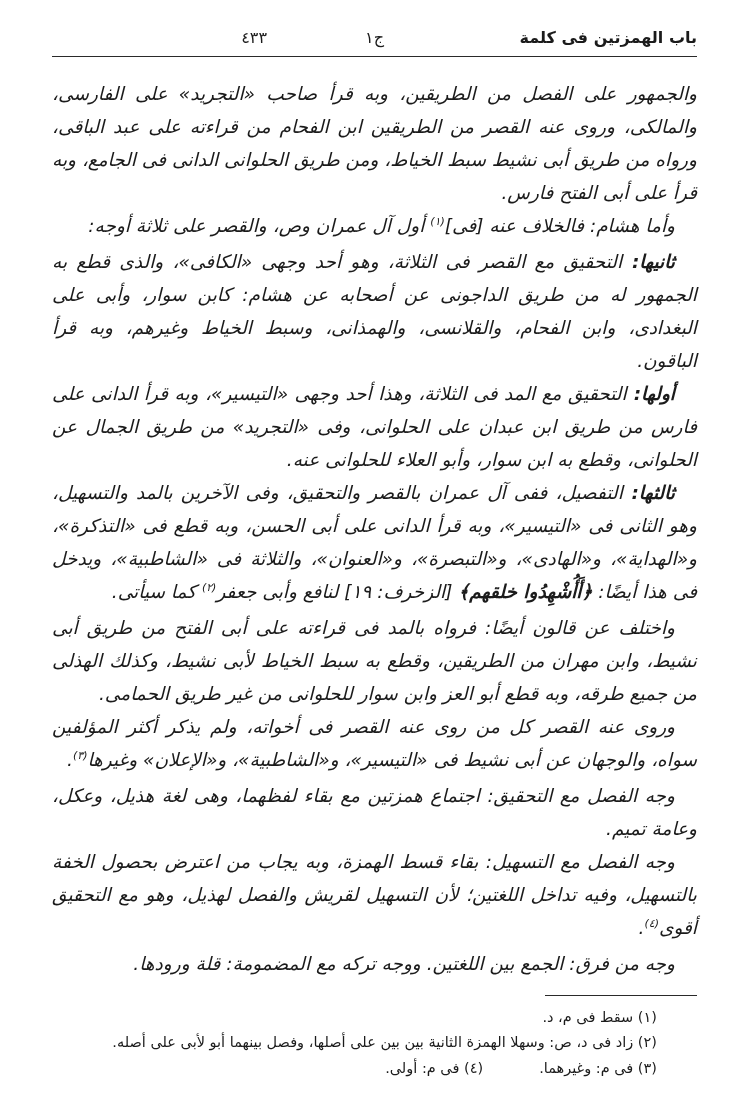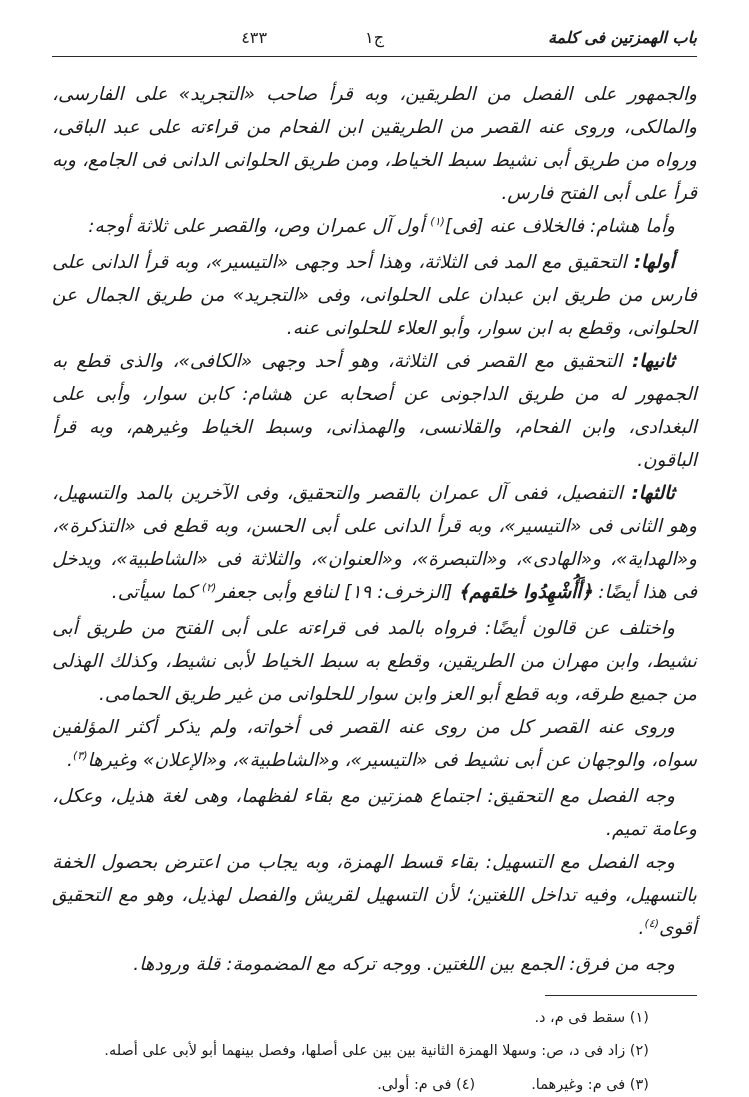--- a/index.html
+++ b/index.html
@@ -23,21 +23,21 @@
     padding: 28px 52px 0 52px;
     overflow: hidden;
   }
   .page-header {
     display: flex;
     align-items: baseline;
     font-size: 16px;
     line-height: 1.3;
   }
   .page-header .col { flex: 1; }
-  .h-title { text-align: right; font-weight: 700; font-style: italic; }
+  .h-title { text-align: right; font-weight: 700; }
   .h-vol   { text-align: center; }
   .h-page  { text-align: right; }
   .header-rule {
     border-top: 1.6px solid var(--rule);
     margin-top: 7px;
     margin-bottom: 20px;
   }
   .body-text {
     font-size: 18.5px;
     line-height: 33px;
@@ -58,42 +58,42 @@
     width: 152px;
     border-top: 1.4px solid var(--rule);
     margin: 15px 0 9px 0;
   }
   .footnotes {
     font-size: 14.5px;
     line-height: 25.5px;
     padding-right: 40px;
     text-align: right;
   }
-  .fn-line { margin: 8px; }
+  .fn-line { margin: 0; }
   .fn-part + .fn-part { margin-right: 56px; }
   .fn-marker { white-space: pre; }
 </style>
 </head>
 <body>
 
 <div class="page">
 
   <header class="page-header">
     <span class="col h-title">باب الهمزتين فى كلمة</span>
     <span class="col h-vol">ج١</span>
     <span class="col h-page">٤٣٣</span>
   </header>
 
   <div class="header-rule"></div>
 
   <main class="body-text">
       <p class="para"><span class="run">والجمهور على الفصل من الطريقين، وبه قرأ صاحب «التجريد» على الفارسى، والمالكى، وروى عنه القصر من الطريقين ابن الفحام من قراءته على عبد الباقى، ورواه من طريق أبى نشيط سبط الخياط، ومن طريق الحلوانى الدانى فى الجامع، وبه قرأ على أبى الفتح فارس.</span></p>
       <p class="para indent"><span class="run">وأما هشام: فالخلاف عنه [فى]</span><span class="run run-sup">(١)</span><span class="run"> أول آل عمران وص، والقصر على ثلاثة أوجه:</span></p>
+      <p class="para indent"><span class="run run-b">ثانيها: </span><span class="run">التحقيق مع القصر فى الثلاثة، وهو أحد وجهى «الكافى»، والذى قطع به الجمهور له من طريق الداجونى عن أصحابه عن هشام: كابن سوار، وأبى على البغدادى، وابن الفحام، والقلانسى، والهمذانى، وسبط الخياط وغيرهم، وبه قرأ الباقون.</span></p>
       <p class="para indent"><span class="run run-b">أولها: </span><span class="run">التحقيق مع المد فى الثلاثة، وهذا أحد وجهى «التيسير»، وبه قرأ الدانى على فارس من طريق ابن عبدان على الحلوانى، وفى «التجريد» من طريق الجمال عن الحلوانى، وقطع به ابن سوار، وأبو العلاء للحلوانى عنه.</span></p>
-      <p class="para indent"><span class="run run-b">ثانيها: </span><span class="run">التحقيق مع القصر فى الثلاثة، وهو أحد وجهى «الكافى»، والذى قطع به الجمهور له من طريق الداجونى عن أصحابه عن هشام: كابن سوار، وأبى على البغدادى، وابن الفحام، والقلانسى، والهمذانى، وسبط الخياط وغيرهم، وبه قرأ الباقون.</span></p>
       <p class="para indent"><span class="run run-b">ثالثها: </span><span class="run">التفصيل، ففى آل عمران بالقصر والتحقيق، وفى الآخرين بالمد والتسهيل، وهو الثانى فى «التيسير»، وبه قرأ الدانى على أبى الحسن، وبه قطع فى «التذكرة»، و«الهداية»، و«الهادى»، و«التبصرة»، و«العنوان»، والثلاثة فى «الشاطبية»، ويدخل فى هذا أيضًا: </span><span class="run run-quran">﴿أَأُشْهِدُوا خلقهم﴾</span><span class="run"> [الزخرف: ١٩] لنافع وأبى جعفر</span><span class="run run-sup">(٢)</span><span class="run"> كما سيأتى.</span></p>
       <p class="para indent"><span class="run">واختلف عن قالون أيضًا: فرواه بالمد فى قراءته على أبى الفتح من طريق أبى نشيط، وابن مهران من الطريقين، وقطع به سبط الخياط لأبى نشيط، وكذلك الهذلى من جميع طرقه، وبه قطع أبو العز وابن سوار للحلوانى من غير طريق الحمامى.</span></p>
       <p class="para indent"><span class="run">وروى عنه القصر كل من روى عنه القصر فى أخواته، ولم يذكر أكثر المؤلفين سواه، والوجهان عن أبى نشيط فى «التيسير»، و«الشاطبية»، و«الإعلان» وغيرها</span><span class="run run-sup">(٣)</span><span class="run">.</span></p>
       <p class="para indent"><span class="run">وجه الفصل مع التحقيق: اجتماع همزتين مع بقاء لفظهما، وهى لغة هذيل، وعكل، وعامة تميم.</span></p>
       <p class="para indent"><span class="run">وجه الفصل مع التسهيل: بقاء قسط الهمزة، وبه يجاب من اعترض بحصول الخفة بالتسهيل، وفيه تداخل اللغتين؛ لأن التسهيل لقريش والفصل لهذيل، وهو مع التحقيق أقوى</span><span class="run run-sup">(٤)</span><span class="run">.</span></p>
       <p class="para indent"><span class="run">وجه من فرق: الجمع بين اللغتين. ووجه تركه مع المضمومة: قلة ورودها.</span></p>
     </main>
 
   <div class="footnote-sep"></div>
 

